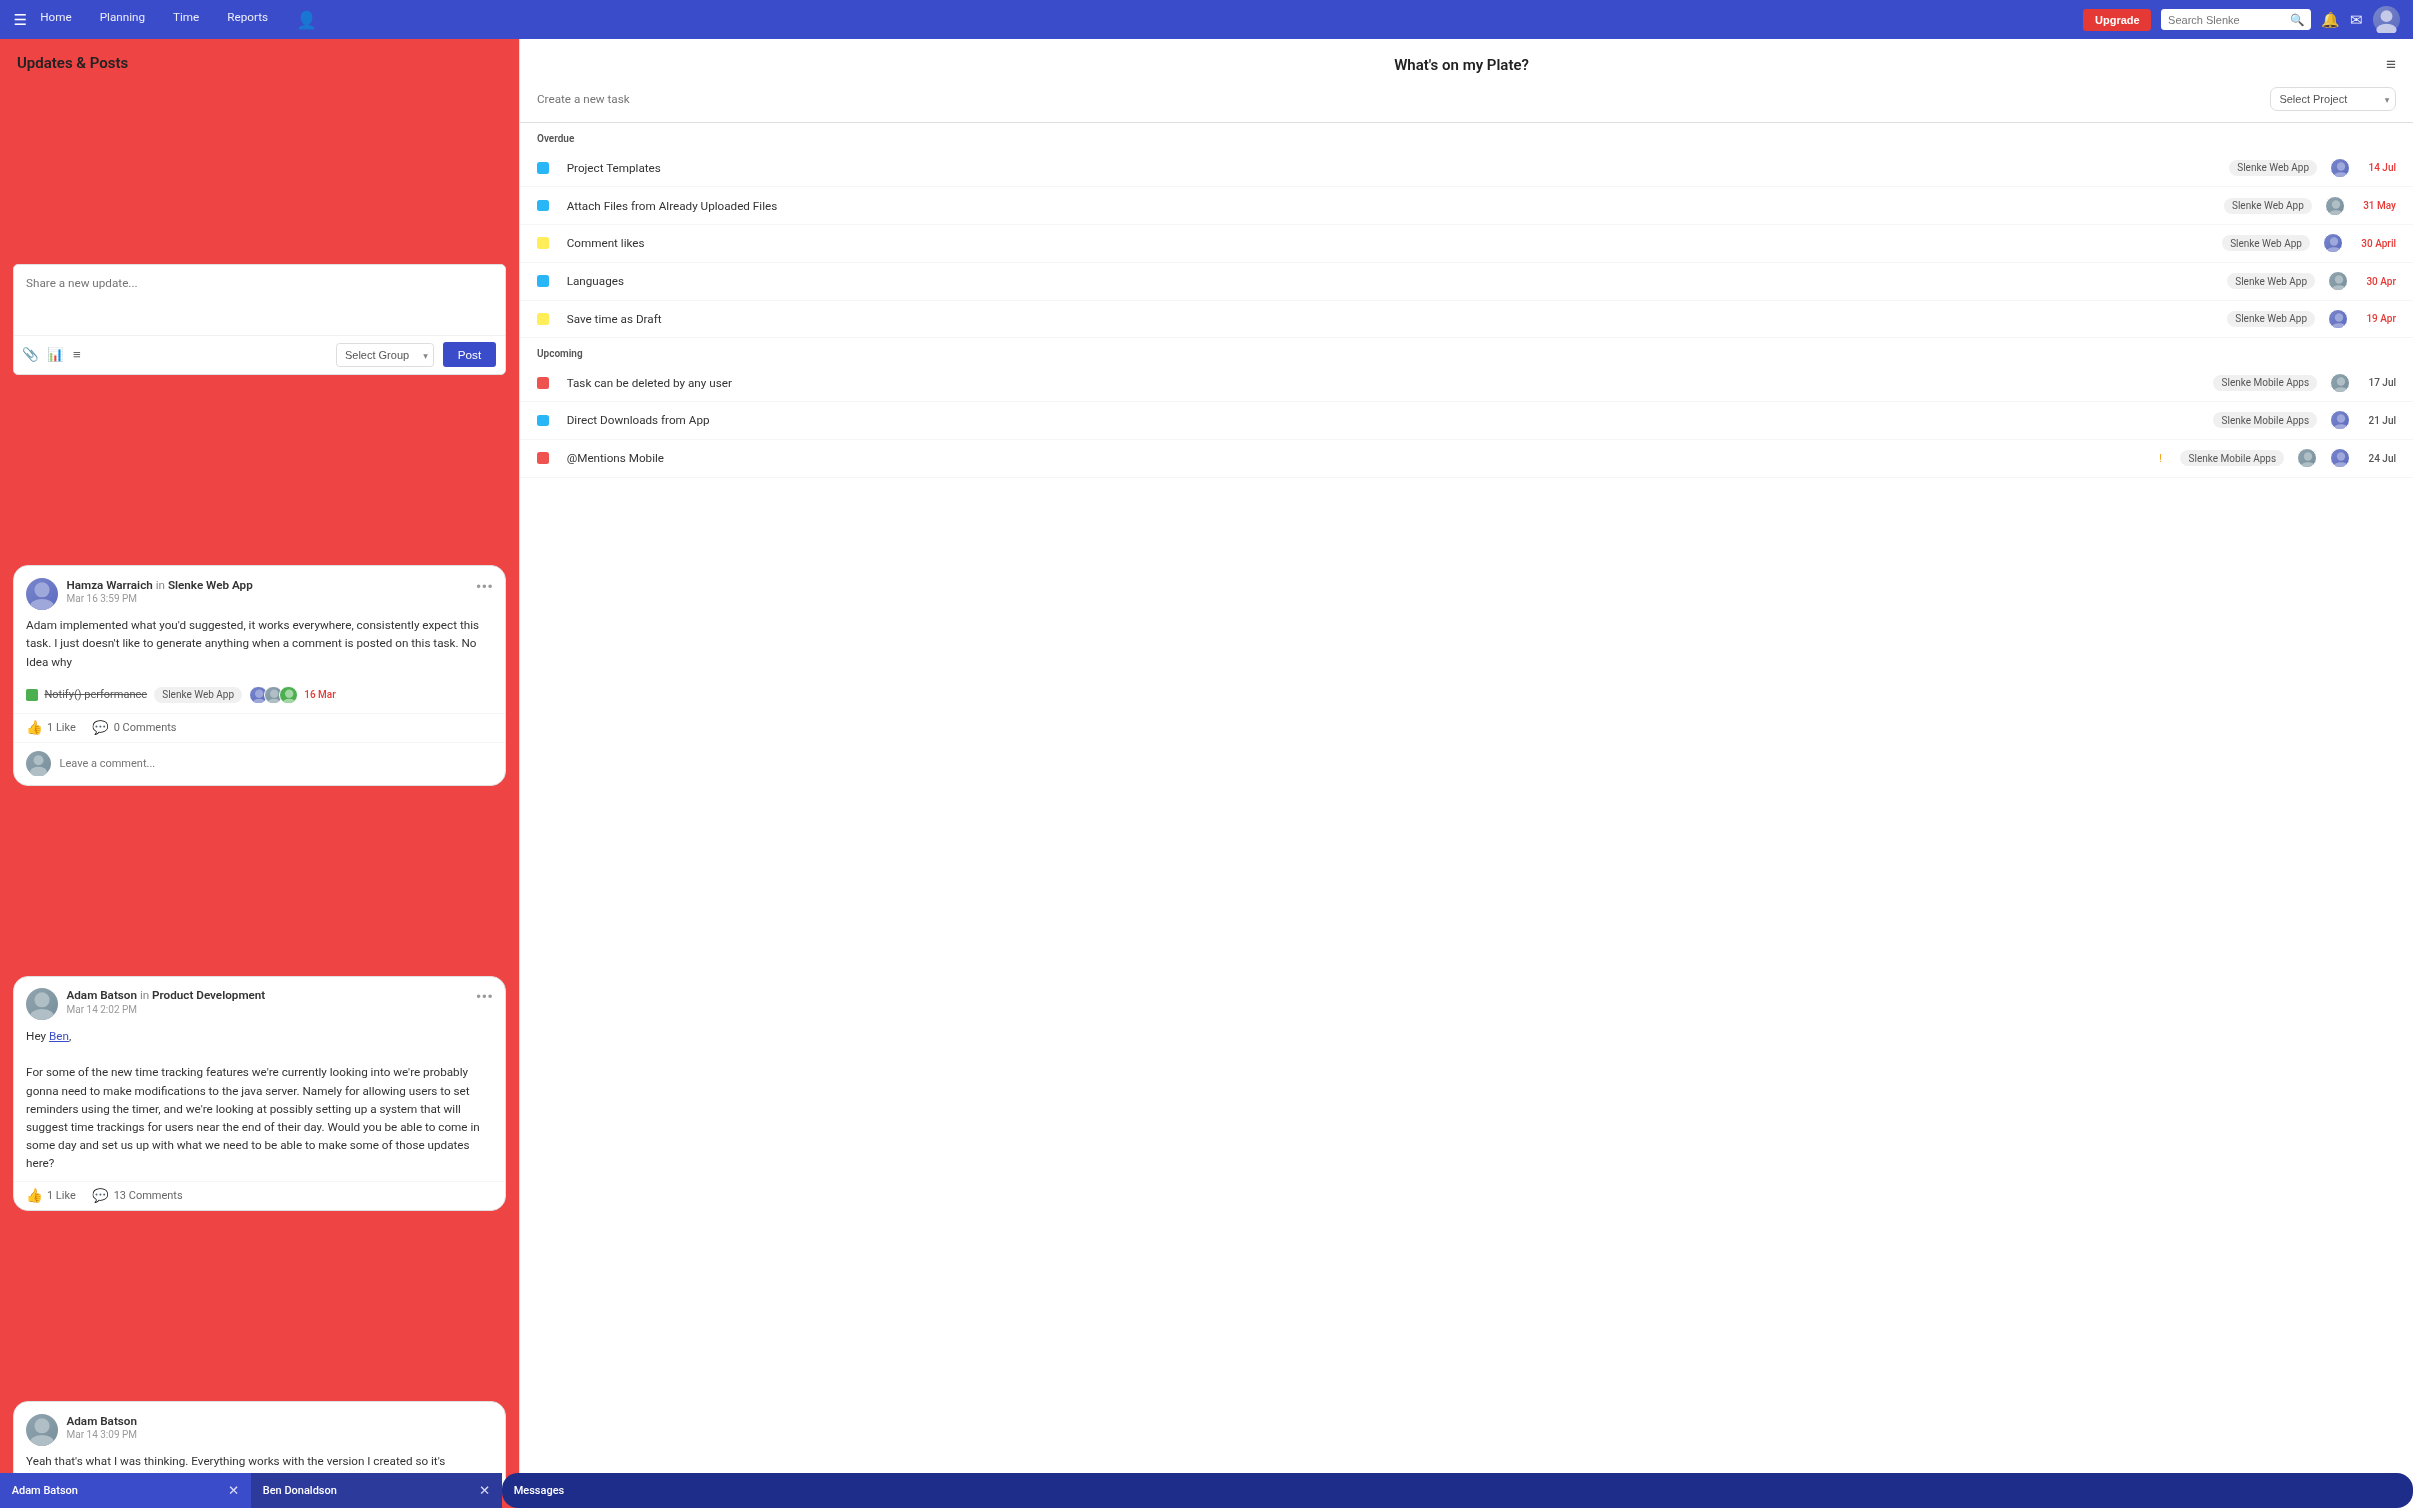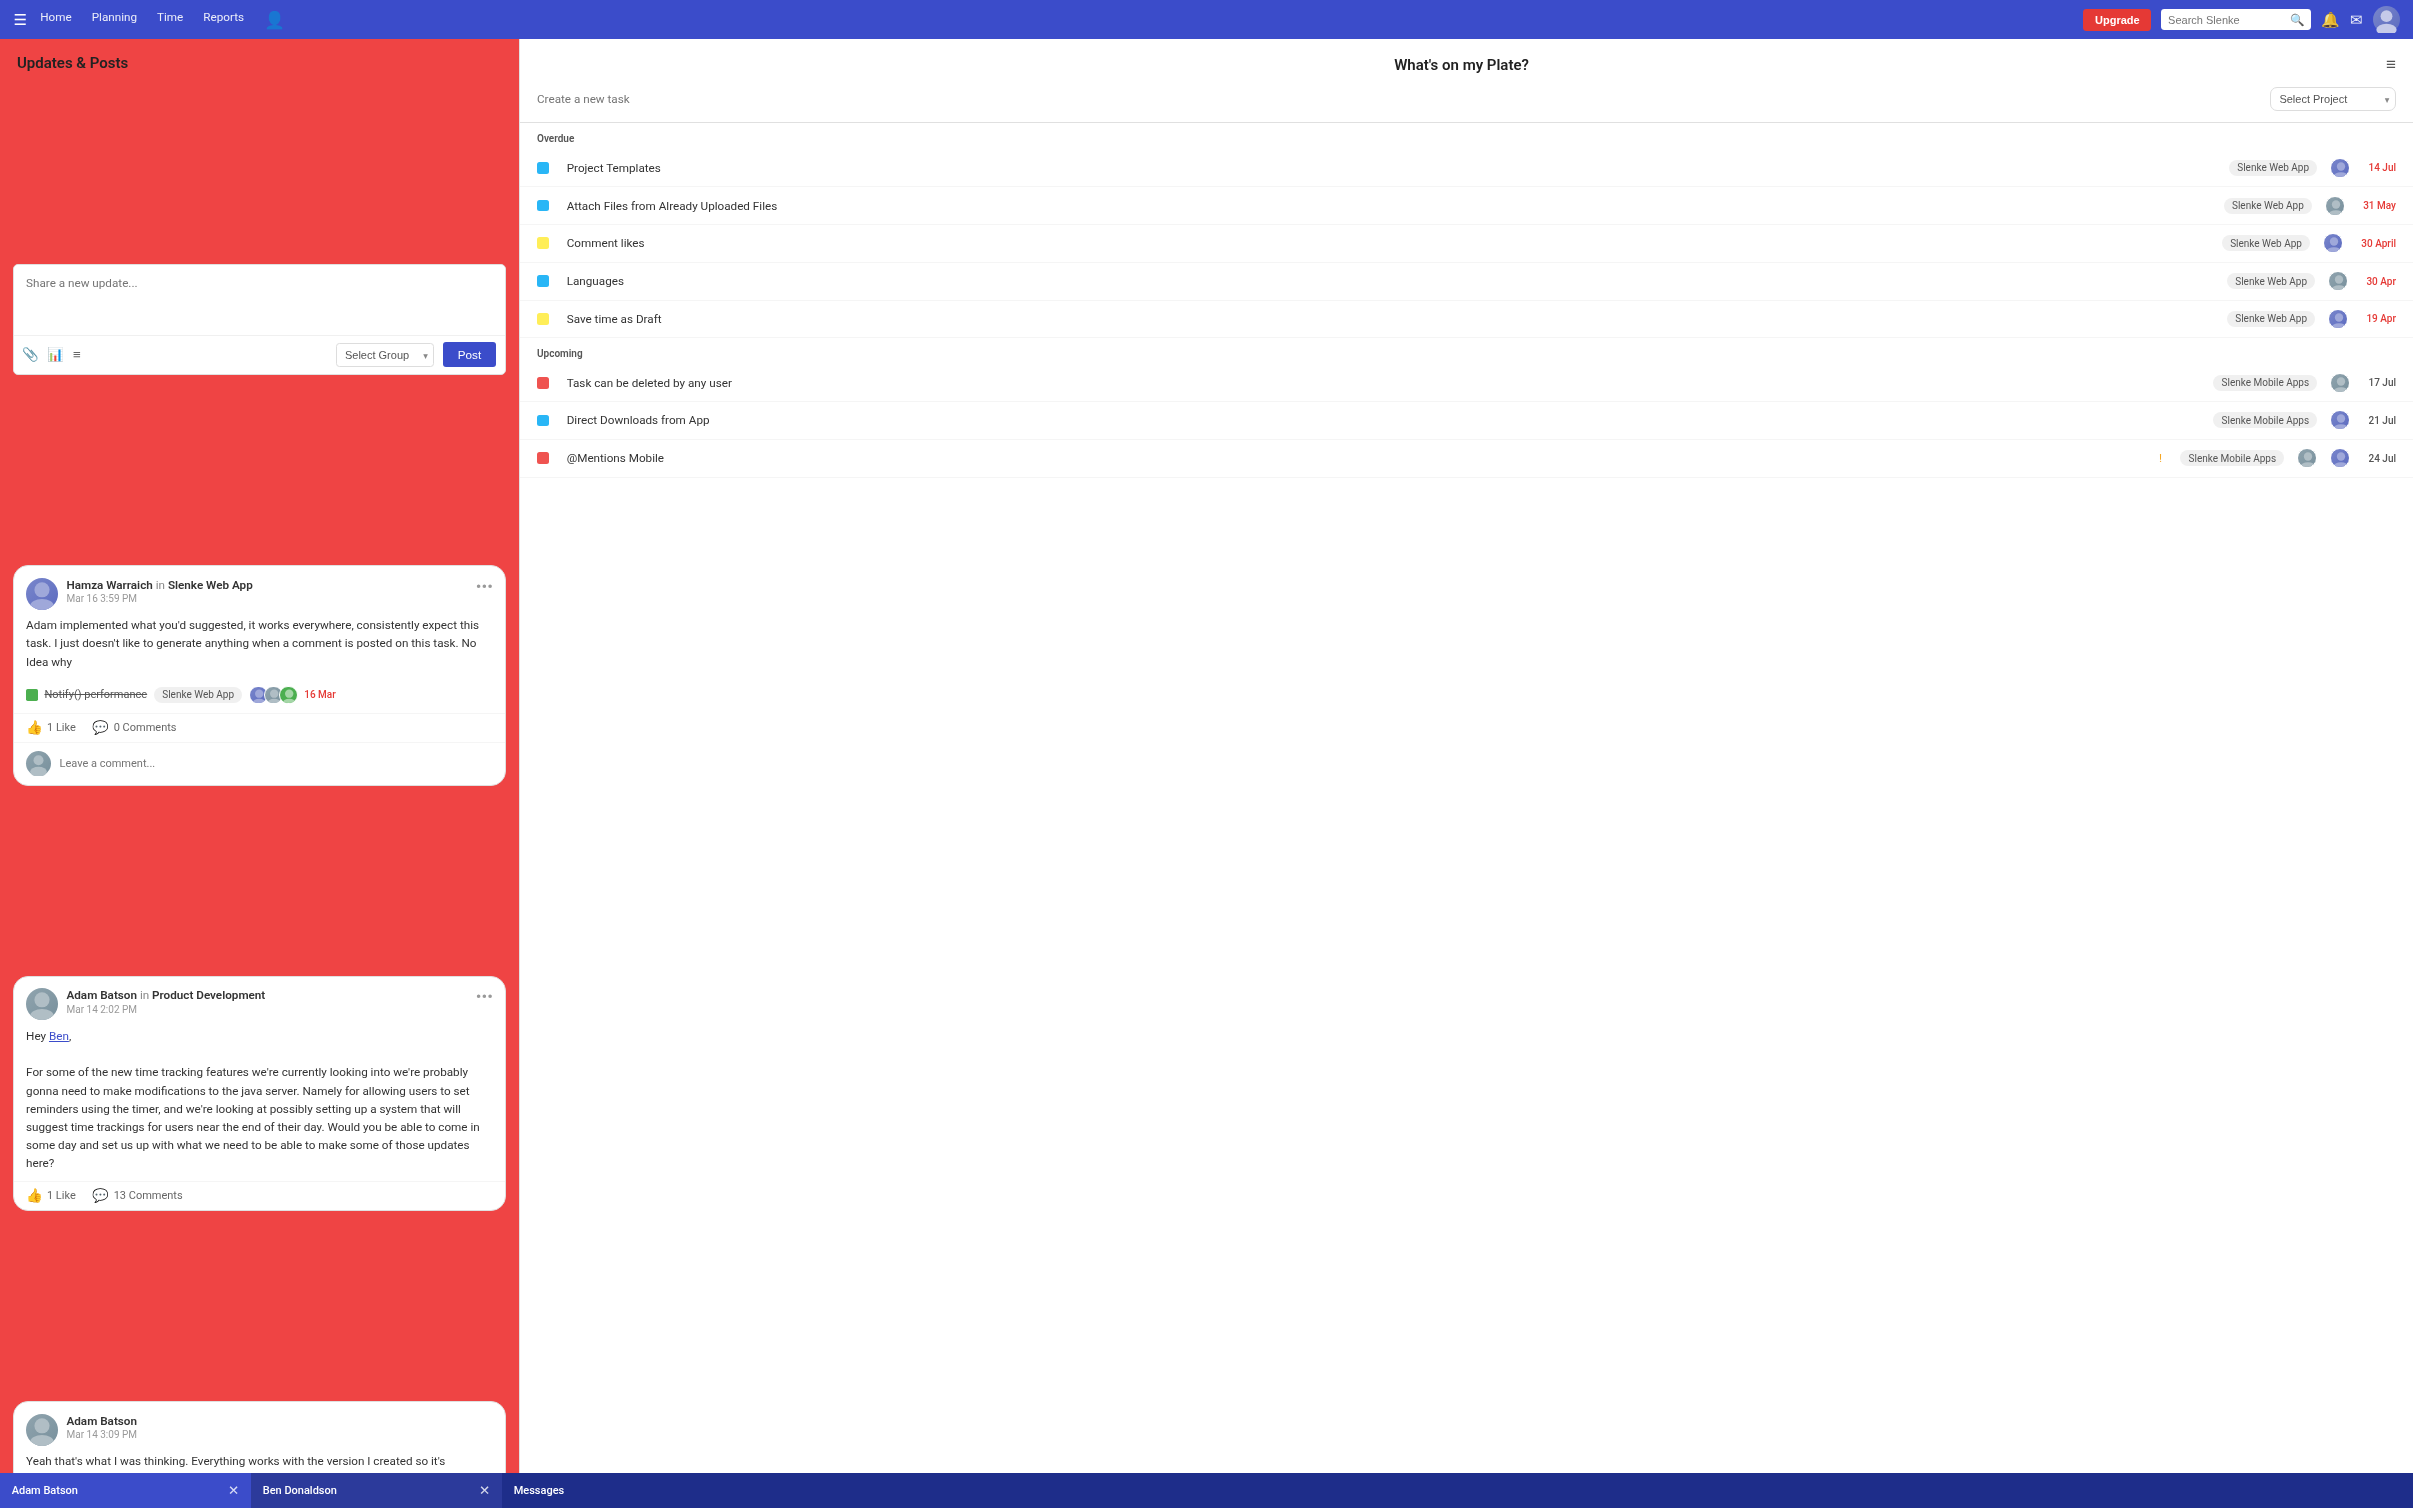--- a/index.html
+++ b/index.html
@@ -10,21 +10,21 @@
       background: #3b4cca;
       display: flex;
       align-items: center;
       padding: 0 13.4px;
       height: 39px;
       color: white;
       position: relative;
       z-index: 10;
     }
     .navbar .hamburger { margin-right: 13.4px; cursor: pointer; font-size: 15px; }
-    .nav-links { display: flex; gap: 20px; flex: 1; }
+    .nav-links { display: flex; gap: 28px; flex: 1; }
     .nav-links a { color: white; text-decoration: none; font-size: 11.7px; cursor: pointer; opacity: 0.9; }
     .navbar-right { display: flex; align-items: center; gap: 10px; }
     .search-box {
       display: flex; align-items: center;
       background: white; border-radius: 3.4px;
       padding: 3.4px 6.7px; gap: 5px;
     }
     .search-box input { border: none; outline: none; font-size: 11px; width: 117px; }
     .upgrade-btn {
       background: #e53935; color: white; border: none;
@@ -233,21 +233,21 @@
       display: flex; height: 35px; z-index: 100;
     }
     .chat-bar {
       display: flex; align-items: center;
       padding: 0 11.7px;
       gap: 6.7px;
       cursor: pointer;
     }
     .chat-bar-blue { background: #3b4cca; flex: 0 0 auto; min-width: 251px; }
     .chat-bar-dark { background: #2c3a9b; flex: 0 0 auto; min-width: 251px; }
-    .chat-bar-darkest { background: #1e2d8a; flex: 1; }
+    .chat-bar-darkest { background: #1e2d8a; flex: 1; border-radius: 16px; }
     .chat-bar-name { color: white; font-size: 11px; font-weight: 500; }
     .chat-close { color: white; font-size: 13.4px; margin-left: auto; opacity: 0.8; cursor: pointer; }
 
     
     ::-webkit-scrollbar { width: 5px; }
     ::-webkit-scrollbar-track { background: #f5f5f5; }
     ::-webkit-scrollbar-thumb { background: #ccc; border-radius: 2.5px; }
 
     .add-person-icon { font-size: 17px; color: white; cursor: pointer; }
 

